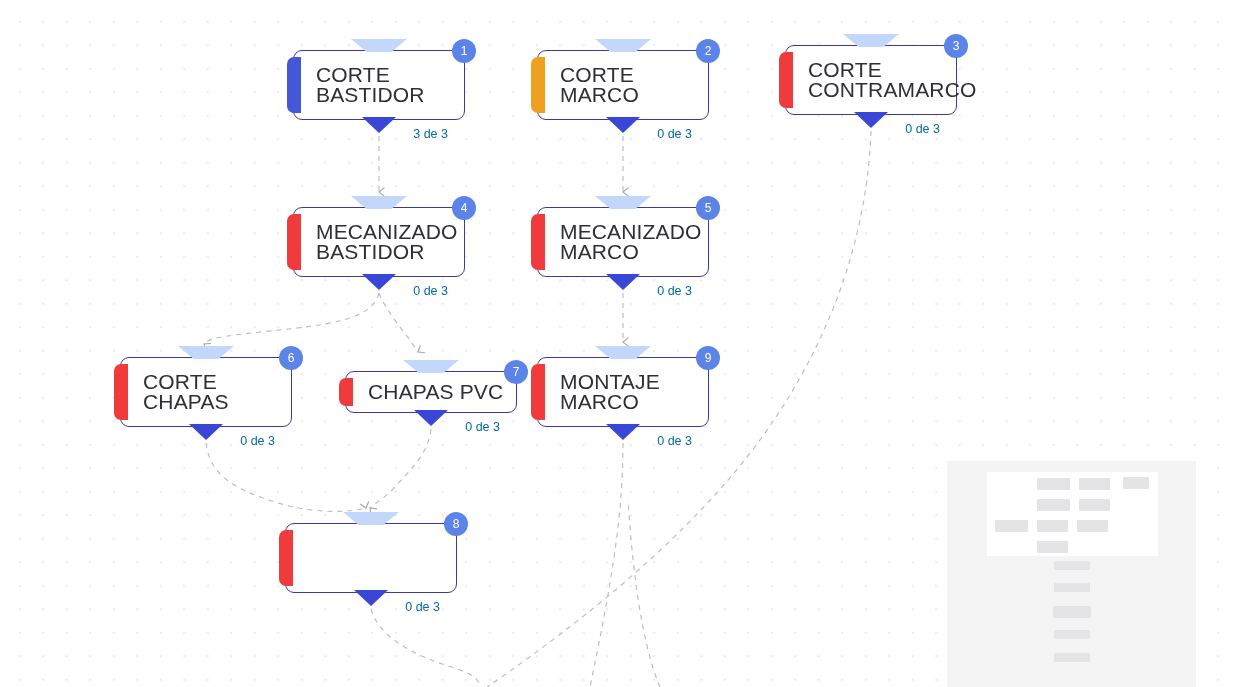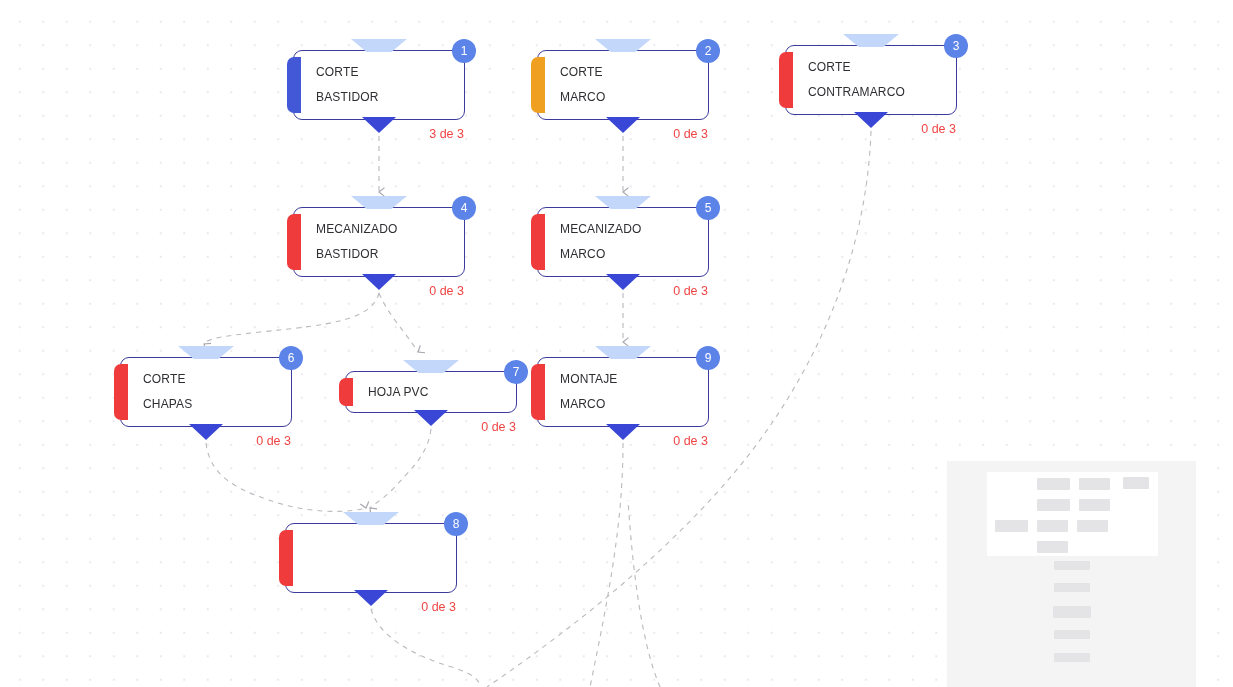--- a/index.html
+++ b/index.html
@@ -34,22 +34,22 @@
   .node .accent {
     position: absolute;
     left: -7px; top: 6px; bottom: 6px;
     width: 14px;
     border-radius: 7px 0 0 7px;
     z-index: 0;
   }
   .node .title {
     position: relative;
     z-index: 2;
-    font-size: 12px;
-    line-height: 25px;
+    font-size: 21px;
+    line-height: 20px;
     color: #2e2e33;
     letter-spacing: .15px;
     white-space: pre-line;
   }
   
   .inlet {
     position: absolute;
     top: -12px; left: 50%;
     transform: translateX(-50%);
     width: 56px; height: 13px;
@@ -75,23 +75,23 @@
     border-radius: 50%;
     background: #5b83e8;
     color: #ffffff;
     font-size: 12px;
     display: flex; align-items: center; justify-content: center;
     z-index: 5;
   }
   
   .counter {
     position: absolute;
-    bottom: -22px; right: 0px;
+    bottom: -22px; right: 16px;
     font-size: 12.5px;
-    color: #ef4444;
+    color: #0369a1;
     white-space: nowrap;
   }
 
   
   #skeleton {
     position: absolute;
     left: 947px; top: 461px;
     width: 249px; height: 226px;
     background: #f4f4f5;
     overflow: hidden;
@@ -192,21 +192,21 @@
         <div class="inlet"></div>
         <div class="title">CORTE
 CHAPAS</div>
         <div class="badge">6</div>
         <div class="outlet"></div>
         <div class="counter">0 de 3</div>
       </div>
       <div class="node" style="left: 345px; top: 371px; width: 172px; height: 42px;">
         <div class="accent" style="background: rgb(239, 59, 59);"></div>
         <div class="inlet"></div>
-        <div class="title">HOJA PVC</div>
+        <div class="title">CHAPAS PVC</div>
         <div class="badge">7</div>
         <div class="outlet"></div>
         <div class="counter">0 de 3</div>
       </div>
       <div class="node" style="left: 285px; top: 523px; width: 172px; height: 70px;">
         <div class="accent" style="background: rgb(239, 59, 59);"></div>
         <div class="inlet"></div>
         <div class="badge">8</div>
         <div class="outlet"></div>
         <div class="counter">0 de 3</div>

